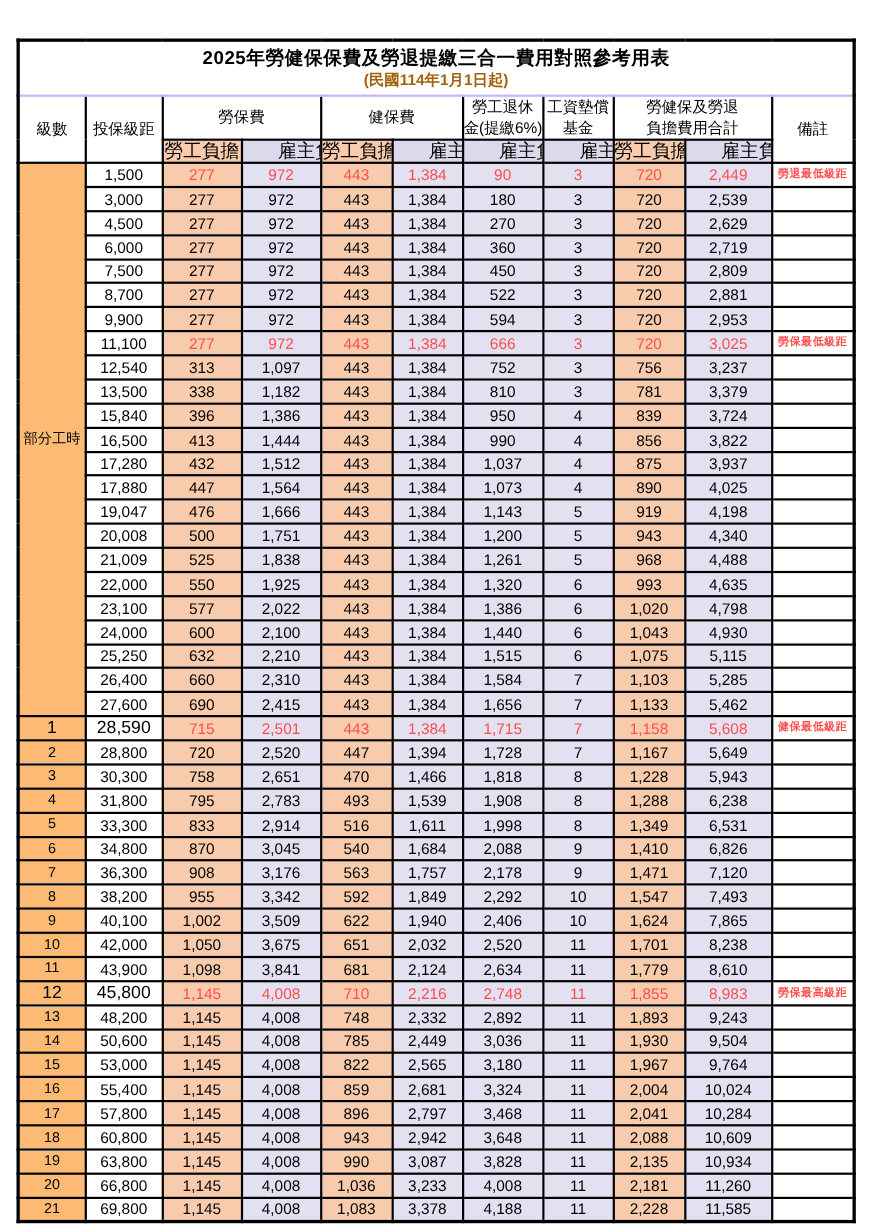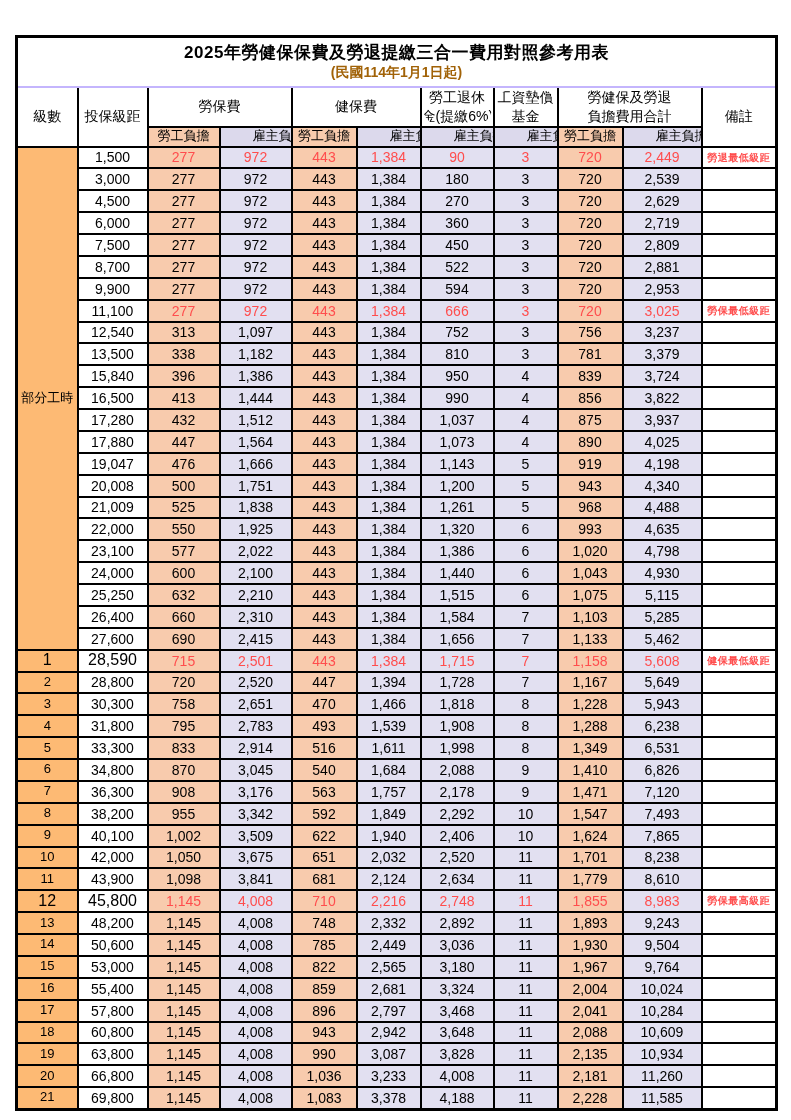--- a/index.html
+++ b/index.html
@@ -30,22 +30,22 @@
     white-space: nowrap;
   }
 
   
   tr.title-row td { height: 50px; border-bottom: 2px solid #c4b5fd; }
   .main-title { font-size: 17px; font-weight: 700; color: #000; letter-spacing: 0.5px; }
   .sub-title  { font-size: 14px; font-weight: 700; color: #a16207; margin-top: 2px; }
 
   
   tr.h1 th { height: 40px; font-size: 14px; font-weight: 400; background: #fff; }
-  tr.h2 th { height: 20px; font-size: 13px; font-weight: 400; }
-  th.two-line { line-height: 1.3; border-radius: 19px; }
+  tr.h2 th { height: 20px; font-size: 17px; font-weight: 400; }
+  th.two-line { line-height: 1.3; }
 
   th.sub-emp { background: var(--emp-bg, #F8CBAD); }
   th.sub-er  { background: var(--er-hdr-bg, #DCD9EC); padding-left: 32px; }
 
   
   tbody tr { height: 21.886px; }
   tbody td { font-size: 14px; color: #000; background: #fff; }
   td.cell-level   { background: #fdba74; font-size: 13px; }
   td.cell-bracket { background: #fff; }
   td.emp { background: var(--emp-bg, #F8CBAD); }

